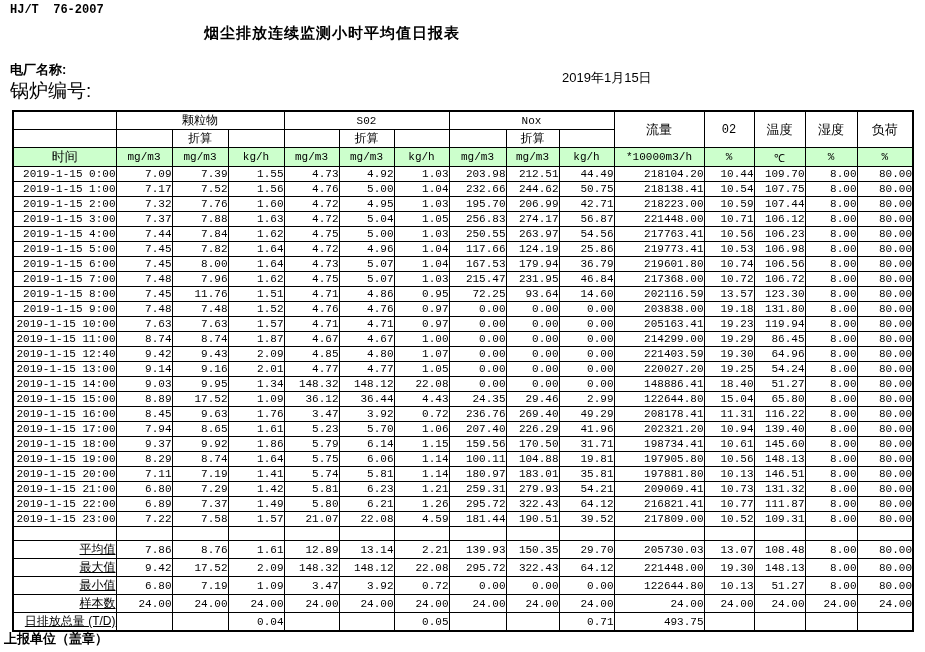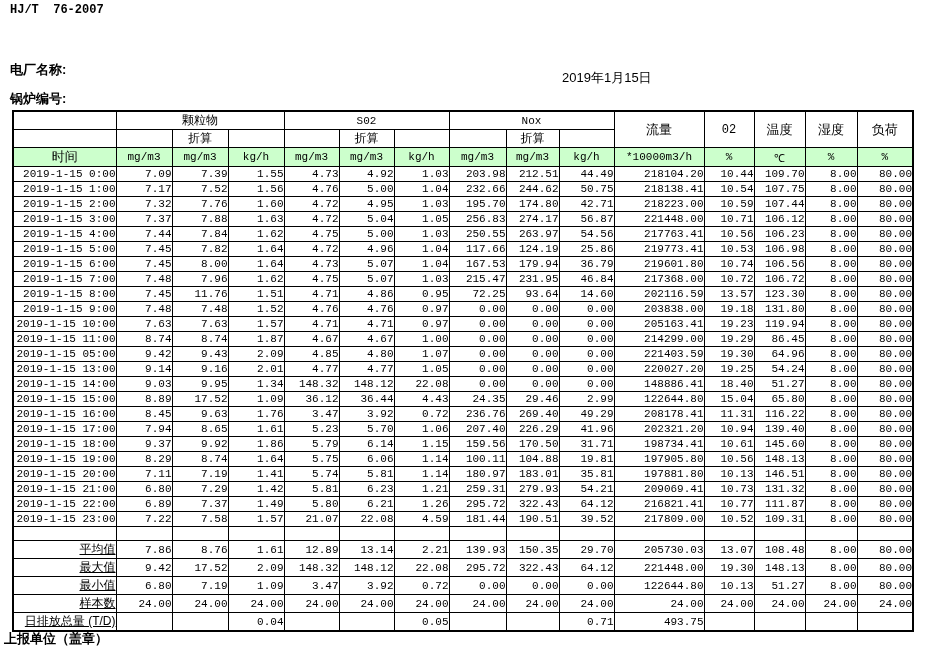--- a/index.html
+++ b/index.html
@@ -3,21 +3,21 @@
 <meta charset="utf-8">
 <style>
   html,body{margin:0;padding:0;background:#fff;}
   .doc{position:relative;width:925px;height:652px;background:#fff;overflow:hidden;
        font-family:"Liberation Sans",sans-serif;color:#000;}
   .std{position:absolute;left:10px;top:3px;font-weight:bold;font-size:12px;white-space:pre;
        font-family:"Liberation Mono","DejaVu Sans Mono",monospace;}
   .title{position:absolute;left:12px;top:24px;width:640px;text-align:center;
          font-weight:bold;font-size:15px;letter-spacing:1px;}
   .plant{position:absolute;left:10px;top:61px;font-weight:bold;font-size:13px;}
-  .boiler{position:absolute;left:10px;top:90px;font-weight:bold;font-size:13px;}
+  .boiler{position:absolute;left:10px;top:78px;font-weight:normal;font-size:19px;}
   .date{position:absolute;left:562px;top:69px;font-size:13px;}
   table.rpt{position:absolute;left:12px;top:110px;border-collapse:collapse;table-layout:fixed;
             border:2px solid #000;}
   table.rpt td,table.rpt th{border:1px solid #000;padding:0;margin:0;overflow:hidden;
             white-space:nowrap;font-weight:normal;vertical-align:middle;}
   tr.hr1 th{height:16px;}
   tr.hr2 th{height:15px;margin-left:30px;}
   tr.units th{height:14px;background:var(--hdr-green,#ccffcc);}
   tr.dr td{height:14px;}
   tr.spacer td{height:13px;}
@@ -40,20 +40,21 @@
   .tlabel{font-size:12px;text-align:right;padding-left:1px;text-decoration:underline;}
   .fnote1{position:absolute;left:4px;top:612px;font-weight:bold;font-size:12px;}
   .fnote2{position:absolute;left:4px;top:630px;font-weight:bold;font-size:13px;}
   .fnote3{position:absolute;left:197px;top:630px;font-weight:bold;font-size:13px;margin-top:36px;}
 </style>
 </head>
 <body>
 
 <div class="doc">
   <div class="std">HJ/T  76-2007</div>
+  <div class="title">烟尘排放连续监测小时平均值日报表</div>
   <div class="plant">电厂名称:</div>
   <div class="boiler">锅炉编号:</div>
   <div class="date">2019年1月15日</div>
   <table class="rpt">
       <colgroup>
         <col style="width:103px">
         <col style="width:56px">
         <col style="width:56px">
         <col style="width:56px">
         <col style="width:55px">
@@ -147,21 +148,21 @@
         </tr>
         <tr class="dr">
           <td class="time">2019-1-15 2:00</td>
           <td class="num c0">7.32</td>
           <td class="num c1">7.76</td>
           <td class="num c2">1.60</td>
           <td class="num c3">4.72</td>
           <td class="num c4">4.95</td>
           <td class="num c5">1.03</td>
           <td class="num c6">195.70</td>
-          <td class="num c7">174.80</td>
+          <td class="num c7">206.99</td>
           <td class="num c8">42.71</td>
           <td class="num c9">218223.00</td>
           <td class="num c10">10.59</td>
           <td class="num c11">107.44</td>
           <td class="num c12">8.00</td>
           <td class="num c13">80.00</td>
         </tr>
         <tr class="dr">
           <td class="time">2019-1-15 3:00</td>
           <td class="num c0">7.37</td>
@@ -309,21 +310,21 @@
           <td class="num c6">0.00</td>
           <td class="num c7">0.00</td>
           <td class="num c8">0.00</td>
           <td class="num c9">214299.00</td>
           <td class="num c10">19.29</td>
           <td class="num c11">86.45</td>
           <td class="num c12">8.00</td>
           <td class="num c13">80.00</td>
         </tr>
         <tr class="dr">
-          <td class="time">2019-1-15 05:00</td>
+          <td class="time">2019-1-15 12:40</td>
           <td class="num c0">9.42</td>
           <td class="num c1">9.43</td>
           <td class="num c2">2.09</td>
           <td class="num c3">4.85</td>
           <td class="num c4">4.80</td>
           <td class="num c5">1.07</td>
           <td class="num c6">0.00</td>
           <td class="num c7">0.00</td>
           <td class="num c8">0.00</td>
           <td class="num c9">221403.59</td>

